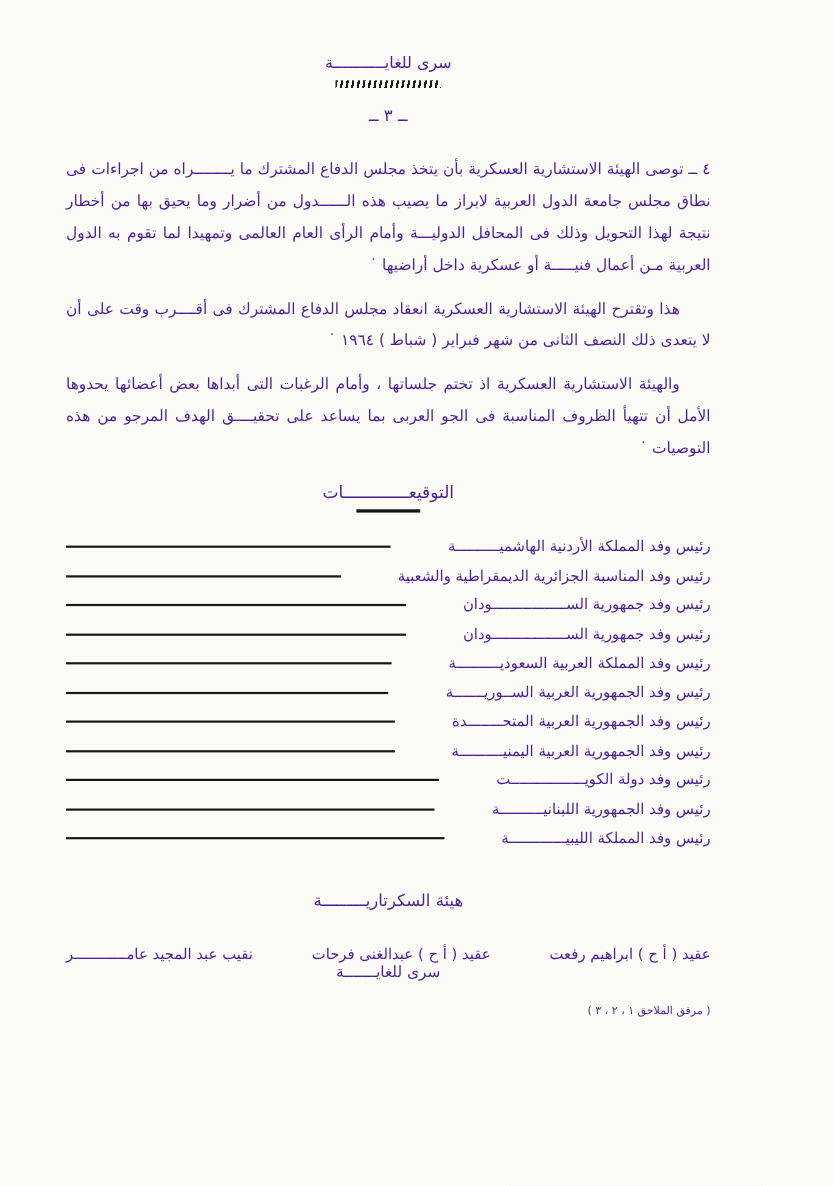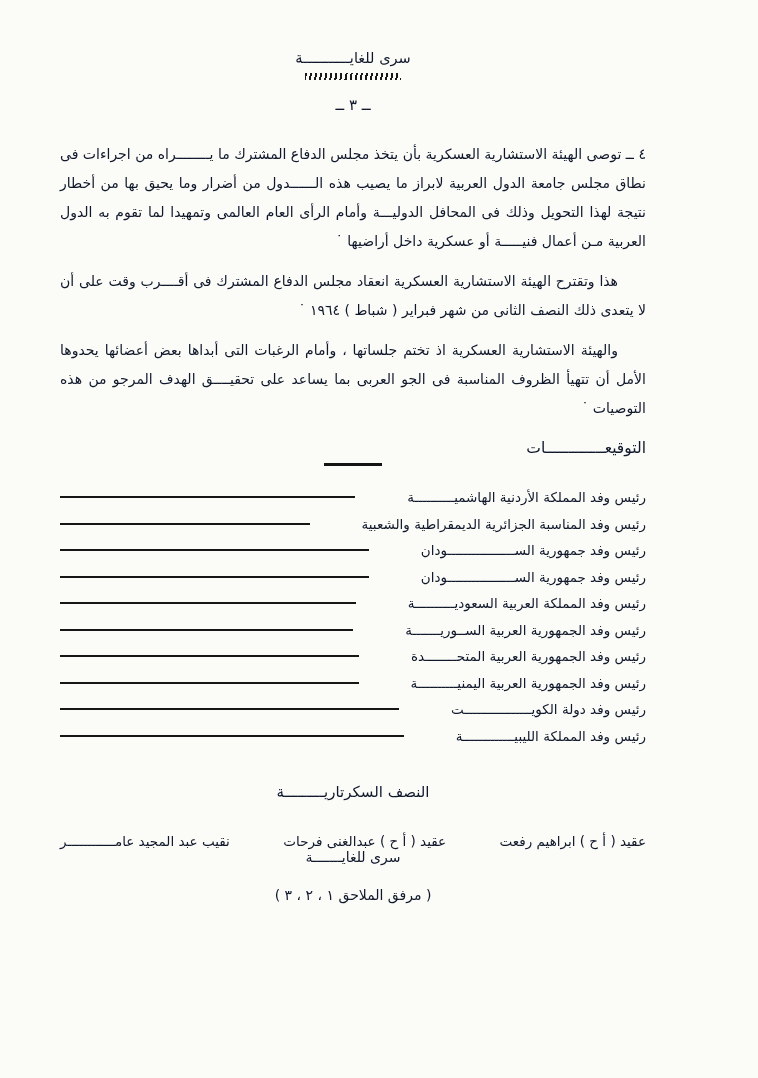--- a/index.html
+++ b/index.html
@@ -6,21 +6,21 @@
     margin: 0;
     padding: 0;
     background: #e8e8e6;
   }
   .page {
     position: relative;
     width: 758px;
     height: 1078px;
     margin: 0 auto;
     background: #fbfbf8;
-    color: #0f172a;
+    color: #4c1d95;
     font-family: "DejaVu Sans", sans-serif;
     box-sizing: border-box;
     padding: 50px 112px 0 60px;
     overflow: hidden;
     direction: rtl;
   }
   
   .secret-top {
     text-align: center;
     font-size: 14.5px;
@@ -43,21 +43,21 @@
     margin-top: 26px;
     font-size: 14px;
     line-height: 29px;
     text-align: justify;
   }
   .para { margin: 0 0 11px 0; }
   .para.indented { text-indent: 28px; }
   
   .signatures { margin-top: 16px; }
   .sig-title {
-    text-align: right;
+    text-align: center;
     font-size: 15.5px;
   }
   .sig-title-underline {
     width: 58px;
     height: 3px;
     background: #141414;
     margin: 6px auto 0 auto;
   }
   .sig-rows { margin-top: 18px; }
   .sig-row {
@@ -92,22 +92,22 @@
     font-size: 13.5px;
     white-space: nowrap;
   }
   
   .secret-bottom {
     text-align: center;
     font-size: 14px;
   }
   .attachments-note {
     margin-top: 22px;
-    text-align: center;
-    font-size: 14px;
+    text-align: right;
+    font-size: 10px;
     direction: rtl;
   }
   .attachments-note span { display: inline-block; }
 </style>
 </head>
 <body>
 
 <div class="page">
 
   <div class="secret-top">
@@ -157,28 +157,32 @@
       </div>
       <div class="sig-row">
         <span class="sig-label">رئيس وفد  الجمهورية العربية اليمنيــــــــــة</span>
         <span class="sig-line"></span>
       </div>
       <div class="sig-row">
         <span class="sig-label">رئيس وفد  دولة الكويـــــــــــــــــت</span>
         <span class="sig-line"></span>
       </div>
       <div class="sig-row">
+        <span class="sig-label">رئيس وفد  الجمهورية اللبنانيــــــــــة</span>
+        <span class="sig-line"></span>
+      </div>
+      <div class="sig-row">
         <span class="sig-label">رئيس وفد  المملكة الليبيـــــــــــــة</span>
         <span class="sig-line"></span>
       </div>
     </div>
   </div>
 
   <div class="secretariat">
-    <div class="sec-title">النصف السكرتاريـــــــــة</div>
+    <div class="sec-title">هيئة السكرتاريـــــــــة</div>
     <div class="sec-names">
       <span>عقيد ( أ ح ) ابراهيم رفعت</span>
       <span>عقيد ( أ ح ) عبدالغنى فرحات</span>
       <span>نقيب عبد المجيد عامــــــــــــر</span>
     </div>
   </div>
 
   <div class="secret-bottom">سرى للغايـــــــة</div>
 
   <div class="attachments-note">

